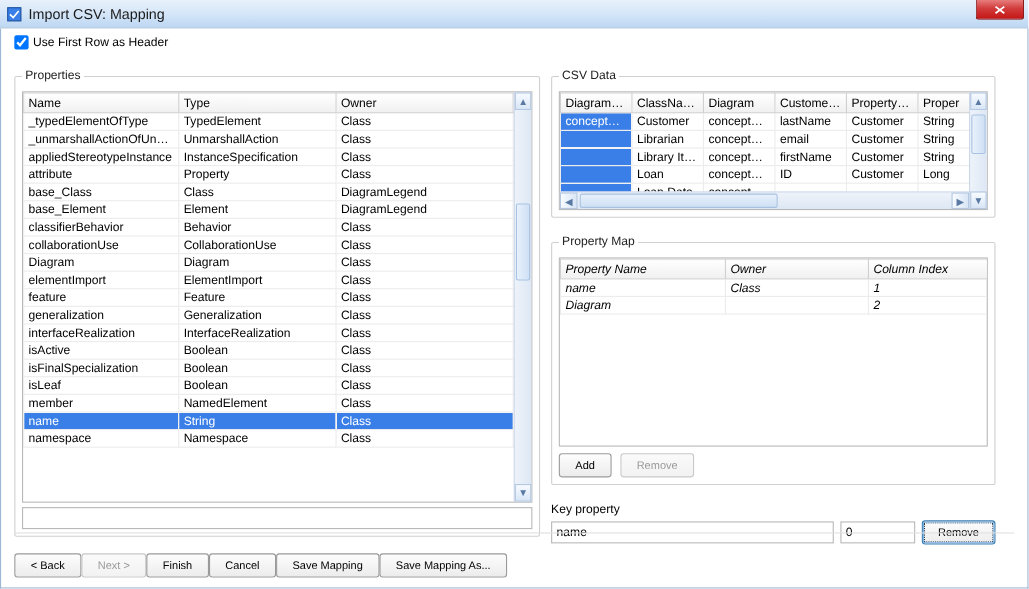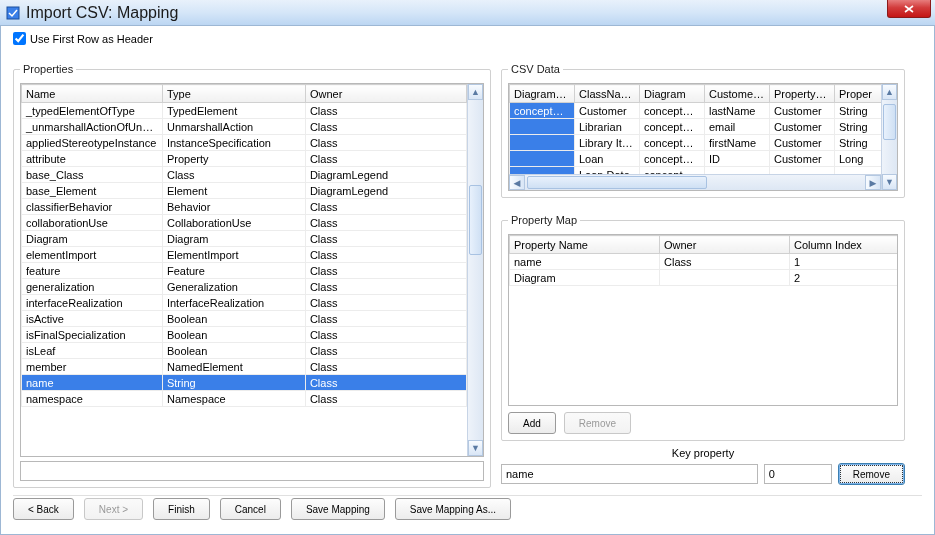--- a/index.html
+++ b/index.html
@@ -12,21 +12,21 @@
     background: linear-gradient(to bottom, #e8f1fb 0%, #d5e6f8 50%, #bcd6f2 100%);
     border-bottom: 1px solid #9db7d4;
     display: flex; align-items: center;
     padding: 0 2px 0 6px;
     position: relative;
   }
   .titlebar .app-icon {
     width: 14px; height: 14px; margin-right: 6px;
     display: inline-flex; align-items: center; justify-content: center;
   }
-  .titlebar .title { flex: 1; font-size: 16px; color: #1a1a1a; }
+  .titlebar .title { flex: 1; font-size: 13px; color: #1a1a1a; }
   .titlebar .win-btns { display: flex; position: absolute; right: 4px; top: 0; }
   .titlebar .close-btn {
     width: 44px; height: 18px;
     background: linear-gradient(to bottom, #e77d7d 0%, #d23c3c 45%, #c41616 100%);
     border: 1px solid #8b1a1a; border-top: none;
     border-radius: 0 0 3px 3px;
     color: #fff; display: flex; align-items: center; justify-content: center; font-weight: bold; font-size: 11px;
   }
 
   .client {
@@ -105,43 +105,43 @@
     width: 100%; height: 20px; border:1px solid #b8b8b8; padding:1px 3px; font-size:11px; margin-top:4px;
   }
 
   .csv-wrap { height: 108px; }
   .csv-wrap .body { position:absolute; top:0; left:0; right:16px; bottom:16px; overflow:hidden; }
 
   #csv-table th, #csv-table td { width: 65px; }
   #csv-table td.firstcol { }
 
   .propmap-wrap { height: 172px; margin-top:0; }
-  .propmap-wrap .body { position:absolute; top:0; left:0; right:0; bottom:0; overflow:hidden; }
+  .propmap-wrap .body { position:absolute; top:0; left:0; right:0; bottom:0; overflow:hidden;font-style:italic; }
   #propmap-table th:nth-child(1),#propmap-table td:nth-child(1){width:150px;}
   #propmap-table th:nth-child(2),#propmap-table td:nth-child(2){width:130px;}
   #propmap-table th:nth-child(3),#propmap-table td:nth-child(3){width:112px;}
 
   .btn-row { display:flex; gap:8px; margin-top:6px; }
   button.btn {
     background: linear-gradient(to bottom,#fdfdfd,#ececec);
     border: 1px solid #9a9a9a; border-radius:3px;
     padding: 2px 14px; font-size:10px; height:22px;
     font-family: inherit;
   }
   button.btn:disabled { color:#9a9a9a; border-color:#c8c8c8; background:linear-gradient(to bottom,#fafafa,#f2f2f2);}
   button.btn.focus { outline: 1px dotted #333; outline-offset:-3px; box-shadow: 0 0 0 1px #7eb4ea inset, 0 0 0 2px #e5f1fb inset; border-color:#3c7fb1;}
 
   .key-row { display:flex; align-items:center; gap:6px; margin-top:4px; }
   .key-row .txt { flex:1; height:20px; border:1px solid #b8b8b8; padding:1px 4px; font-size:11px;}
   .key-row .num { width:68px; height:20px; border:1px solid #b8b8b8; padding:1px 4px; font-size:11px; text-align:left;}
 
   .wizard-bar {
-    position:absolute; left:12px; right:12px; bottom:9px; height:30px;
-    border-top:1px solid #e0e0e0; padding-top:2px;
-    display:flex; gap:10px;
+    position:absolute; left:12px; right:12px; bottom:20px; height:30px;
+    border-top:1px solid #e0e0e0; padding-top:18px;
+    display:flex; 
   }
 </style>
 </head>
 <body>
 
 <div class="titlebar">
   <span class="app-icon">
     <svg width="14" height="14" viewBox="0 0 14 14">
         <rect x="1" y="1" width="12" height="12" fill="#3a7fe8" stroke="#1b4f9c"></rect>
         <path d="M3 7 L6 10 L11 4" stroke="#fff" stroke-width="1.5" fill="none"></path>
@@ -397,21 +397,21 @@
                 </tbody>
             </table>
           </div>
         </div>
         <div class="btn-row">
           <button class="btn">Add</button>
           <button class="btn" disabled="">Remove</button>
         </div>
       </fieldset>
 
-      <div style="margin-top:6px;text-align:center;">Key property</div>
+      <div style="margin-top:16px;">Key property</div>
       <div class="key-row">
         <input class="txt" type="text" value="name" style="">
         <input class="num" type="text" value="0" style="">
         <button class="btn focus">Remove</button>
       </div>
     </div>
   </div>
 
   <div class="wizard-bar">
     <button class="btn">&lt; Back</button>

